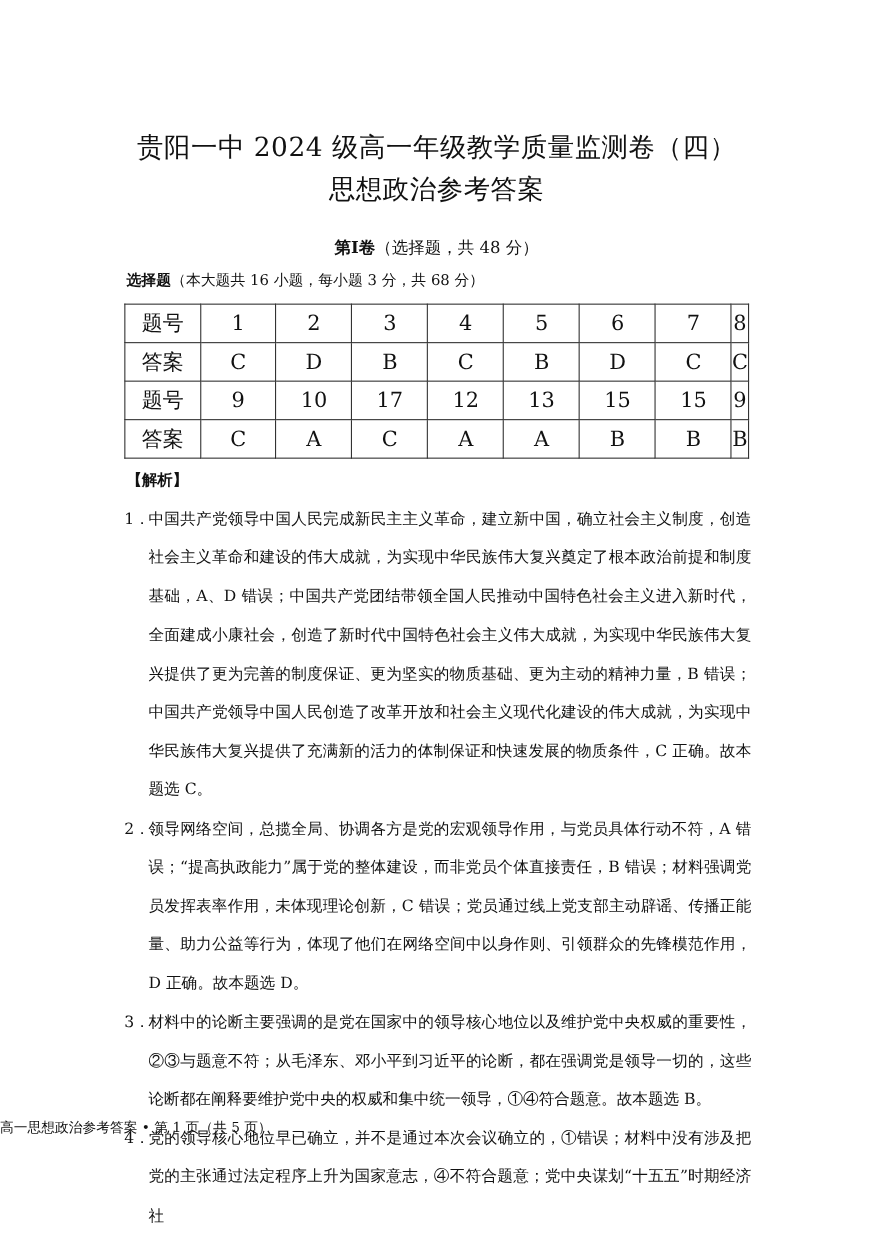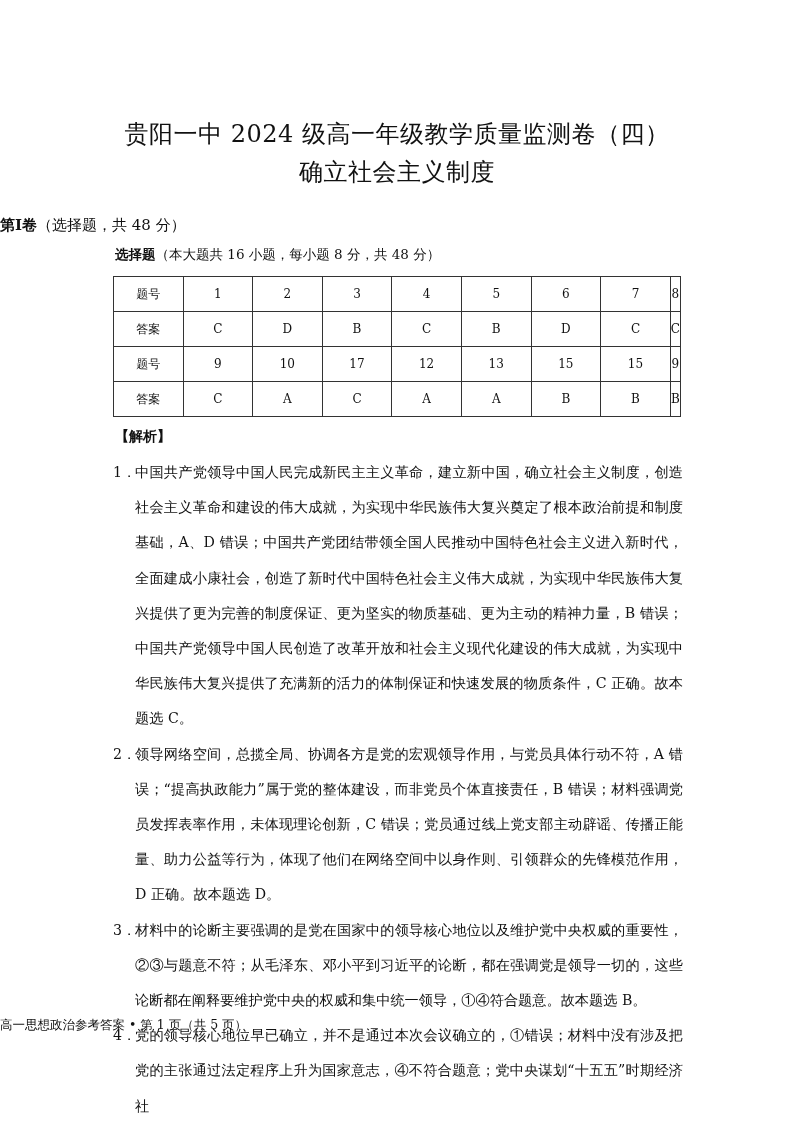--- a/index.html
+++ b/index.html
@@ -2,46 +2,46 @@
 <html><head>
 <meta charset="utf-8">
 <style>
   html, body { margin: 0; padding: 0; background: #ffffff; }
   body { width: 794px; height: 1123px; position: relative; overflow: hidden;
          font-family: "DejaVu Serif", "Liberation Serif", serif; color: #111; }
   .title { position: absolute; left: 0; width: 794px; text-align: center;
            font-weight: normal; font-size: 24px; letter-spacing: 0.5px; }
   .title1 { top: 118px; }
   .title2 { top: 156px; }
-  .section { position: absolute; top: 216px; left: 0; width: 794px; font-size: 15px; }
+  .section { position: absolute; top: 216px; left: 0; width: 794px; text-align: center; font-size: 15px; }
   .section b { font-weight: bold; }
   .subsection { position: absolute; top: 246px; left: 115px; font-size: 13.5px; }
   .subsection b { font-weight: bold; }
   table.ans { position: absolute; top: 276px; left: 113px; width: 568px; border-collapse: collapse;
-              border: 1.5px solid #222; font-size: 12px; }
+              border: 1.5px solid #222; font-size: 19px; }
   table.ans td { border: 1px solid #333; height: 34px; text-align: center; padding: 0; width: 12.5%; }
   .jiexi { position: absolute; top: 428px; left: 115px; font-size: 14px; font-weight: bold; }
   .body-text { position: absolute; left: 113px; width: 570px; font-size: 14.2px; line-height: 35.2px; }
   .item { display: flex; }
   .num { width: 22px; flex: none; }
   .txt { flex: 1; text-align: justify; }
   .footer { position: absolute; top: 1017px; left: 0; width: 794px; text-align: left; font-size: 12.5px; }
 </style>
 </head>
 <body>
 
 <div class="title title1">贵阳一中 2024 级高一年级教学质量监测卷（四）</div>
-<div class="title title2">确立社会主义制度</div>
+<div class="title title2">思想政治参考答案</div>
 
 <div class="section">
   <b>第Ⅰ卷</b><span>（选择题，共 48 分）</span>
 </div>
 
 <div class="subsection">
-  <b>选择题</b><span>（本大题共 16 小题，每小题 8 分，共 48 分）</span>
+  <b>选择题</b><span>（本大题共 16 小题，每小题 3 分，共 68 分）</span>
 </div>
 
 <table class="ans">
   <tbody id="ans-body">
       <tr>
         <td>题号</td>
         <td>1</td>
         <td>2</td>
         <td>3</td>
         <td>4</td>

